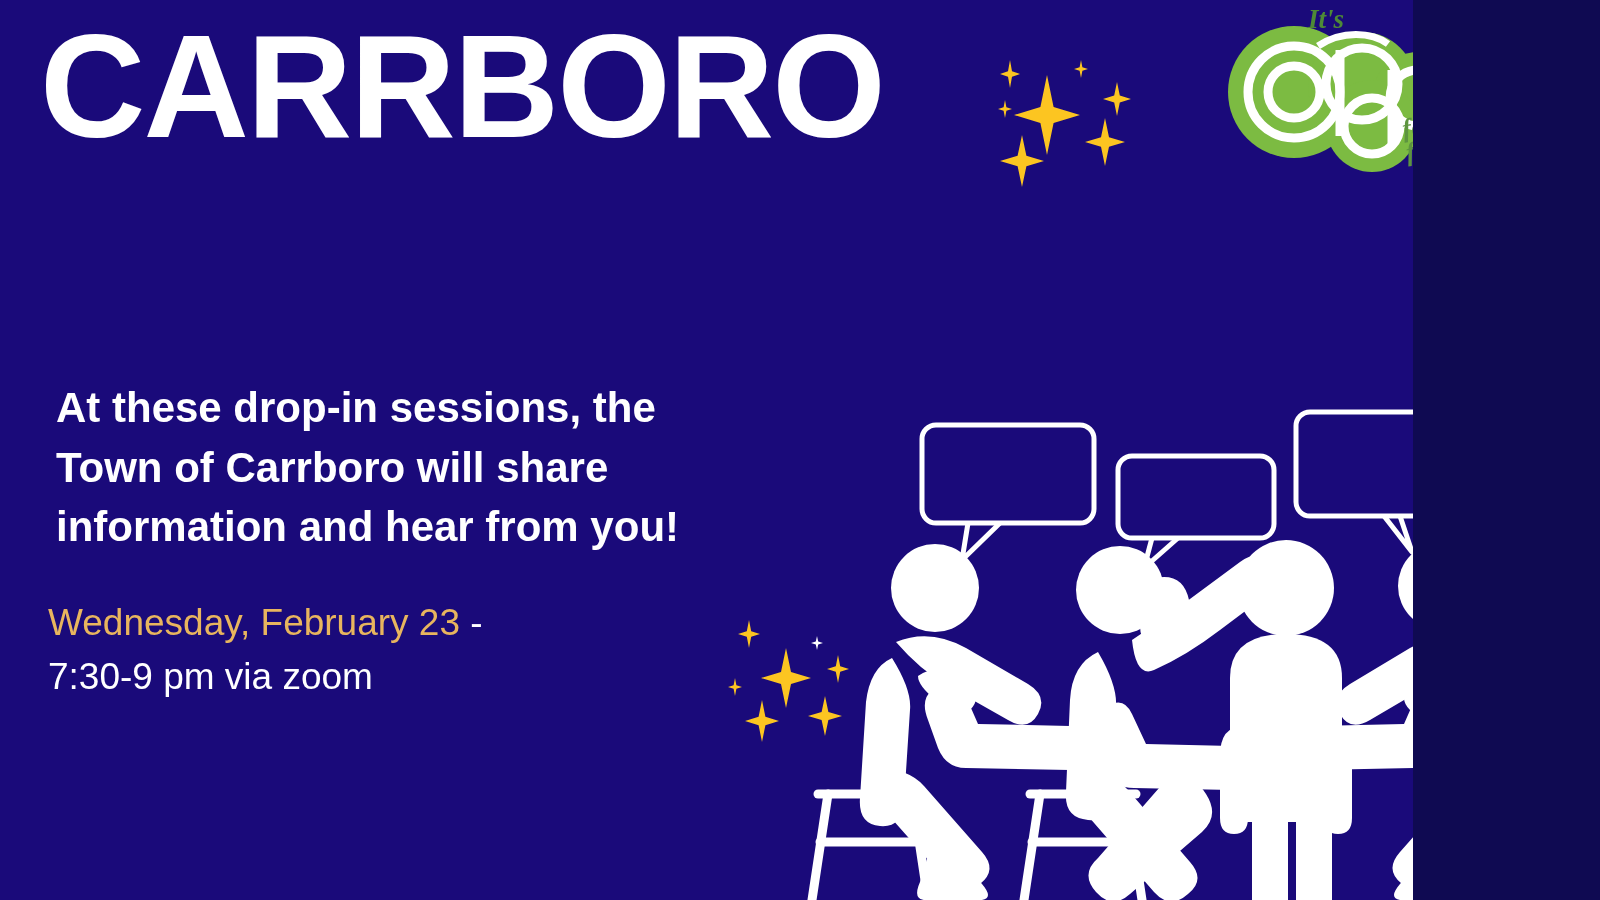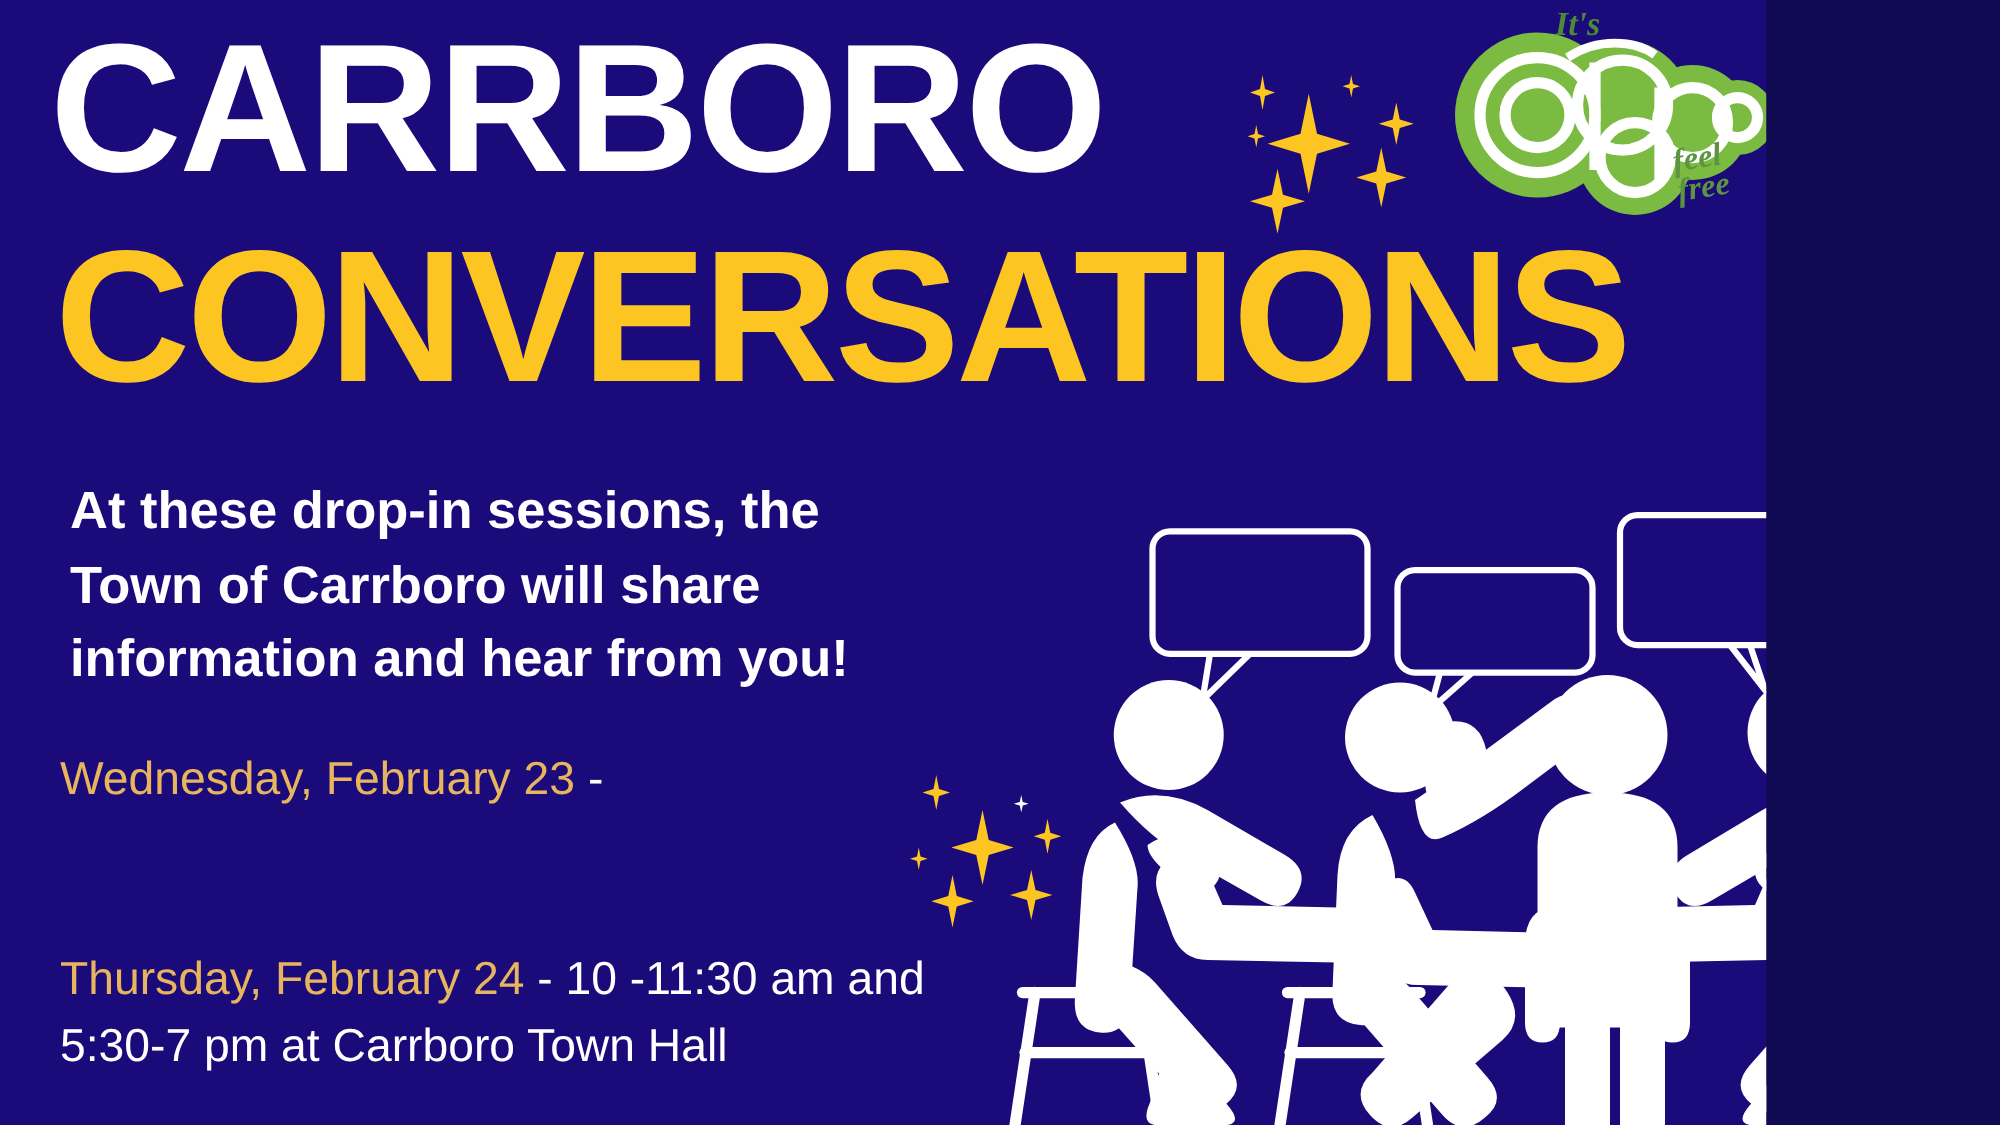--- a/index.html
+++ b/index.html
@@ -61,21 +61,21 @@
     color: #ffffff;
     line-height: 1.45;
   }
   .session-1 { top: 596px; }
   .session-2 { top: 756px; }
   .date-accent { color: #e8b55e; }
 
   
   #logo {
     position: absolute;
-    left: 1158px;
+    left: 1222px;
     top: 6px;
     width: 260px;
     height: 180px;
   }
   .logo-its {
     position: absolute;
     left: 86px;
     top: -2px;
     font-family: "Liberation Serif", serif;
     font-style: italic;
@@ -114,21 +114,20 @@
     width: 900px;
     height: 510px;
   }
 </style>
 </head>
 <body>
 
 <div id="poster">
 
   <div class="title-line1">CARRBORO</div>
-  <div class="title-line2">CONVERSATIONS</div>
 
   <div>
     <div class="spark" style="left:1000px; top:60px; width:20px; height:28px;"></div>
     <div class="spark" style="left:1014px; top:75px; width:66px; height:80px;"></div>
     <div class="spark" style="left:1074px; top:60px; width:14px; height:18px;"></div>
     <div class="spark" style="left:1103px; top:82px; width:28px; height:34px;"></div>
     <div class="spark" style="left:1085px; top:118px; width:40px; height:48px;"></div>
     <div class="spark" style="left:1000px; top:135px; width:44px; height:52px;"></div>
     <div class="spark" style="left:998px; top:100px; width:14px; height:18px;"></div>
   </div>
@@ -162,25 +161,23 @@
     <div class="logo-feelfree">
       <div>feel</div>
       <div>free</div>
     </div>
   </div>
 
   <div class="lede">At these drop-in sessions, the Town of Carrboro will share information and hear from you!</div>
 
   <div class="session session-1">
     <span class="date-accent">Wednesday, February 23</span><span> - </span><br>
-  </div>
-
-  <div class="session session-2">
-    <span class="date-accent">Thursday, February 24</span><span> - </span><span>10 -11:30 am and 5:30-7 pm at Carrboro Town Hall</span>
-  </div>
+    <span>7:30-9 pm via zoom</span>
+  </div>
+
 
   <div>
     <div class="spark" style="left:738px; top:620px; width:22px; height:28px;"></div>
     <div class="spark white" style="left:811px; top:636px; width:12px; height:14px;"></div>
     <div class="spark" style="left:761px; top:648px; width:50px; height:60px;"></div>
     <div class="spark" style="left:827px; top:655px; width:22px; height:28px;"></div>
     <div class="spark" style="left:808px; top:696px; width:34px; height:40px;"></div>
     <div class="spark" style="left:728px; top:678px; width:14px; height:18px;"></div>
     <div class="spark" style="left:745px; top:700px; width:34px; height:42px;"></div>
   </div>

